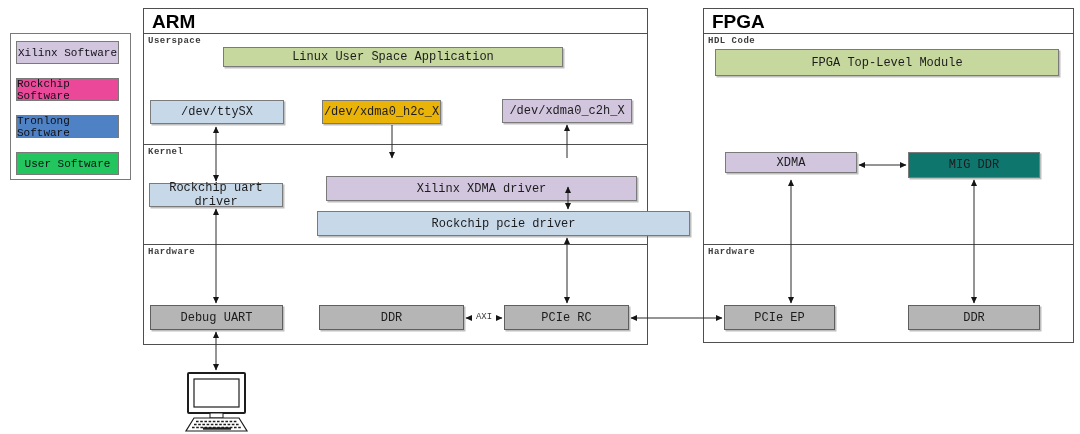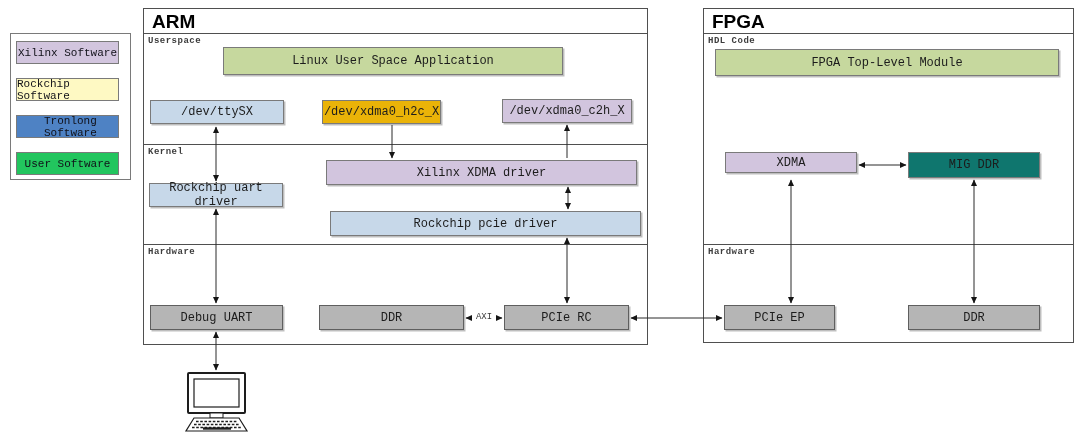--- a/index.html
+++ b/index.html
@@ -44,22 +44,22 @@
   }
   svg.overlay{position:absolute;left:0;top:0;z-index:4;pointer-events:none;}
 </style>
 </head>
 <body>
 
 <div class="stage">
 
   <div class="legend">
     <div class="legend-item" style="top: 7px; background: rgb(210, 197, 222);">Xilinx Software</div>
-    <div class="legend-item" style="top: 44px; background: #fef9c3;">Rockchip Software</div>
-    <div class="legend-item" style="top: 81px; background: rgb(78, 130, 196); padding-left: 27px;">Tronlong Software</div>
+    <div class="legend-item" style="top: 44px; background: #ec4899;">Rockchip Software</div>
+    <div class="legend-item" style="top: 81px; background: rgb(78, 130, 196);">Tronlong Software</div>
     <div class="legend-item" style="top: 118px; background: #22c55e;">User Software</div>
   </div>
 
   <div class="container" style="left:143px;top:8px;width:505px;height:337px;">
     <div class="container-title">ARM</div>
     <div class="hdr-divider" style="top:24px"></div>
     <div class="section-label" style="left:4px;top:27px">Userspace</div>
     <div class="hdr-divider" style="top:135px"></div>
     <div class="section-label" style="left:4px;top:138px">Kernel</div>
     <div class="hdr-divider" style="top:235px"></div>
@@ -67,27 +67,27 @@
   </div>
 
   <div class="container" style="left:703px;top:8px;width:371px;height:335px;">
     <div class="container-title">FPGA</div>
     <div class="hdr-divider" style="top:24px"></div>
     <div class="section-label" style="left:4px;top:27px">HDL Code</div>
     <div class="hdr-divider" style="top:235px"></div>
     <div class="section-label" style="left:4px;top:238px">Hardware</div>
   </div>
 
-  <div class="block" style="left: 223px; top: 47px; width: 340px; height: 28px; background: rgb(198, 216, 158);">Linux User Space Application</div>
+  <div class="block" style="left: 223px; top: 47px; width: 340px; height: 20px; background: rgb(198, 216, 158);">Linux User Space Application</div>
   <div class="block" style="left: 150px; top: 100px; width: 134px; height: 24px; background: rgb(199, 216, 233);">/dev/ttySX</div>
   <div class="block" style="left: 322px; top: 100px; width: 119px; height: 24px; background: #eab308;">/dev/xdma0_h2c_X</div>
   <div class="block" style="left: 502px; top: 99px; width: 130px; height: 24px; background: rgb(210, 197, 222);">/dev/xdma0_c2h_X</div>
-  <div class="block" style="left: 326px; top: 160px; width: 311px; height: 25px; background: rgb(210, 197, 222);">Xilinx XDMA driver</div>
+  <div class="block" style="left: 326px; top: 176px; width: 311px; height: 25px; background: rgb(210, 197, 222);">Xilinx XDMA driver</div>
   <div class="block" style="left: 149px; top: 183px; width: 134px; height: 24px; background: rgb(199, 216, 233); text-align: center;">Rockchip uart driver</div>
-  <div class="block" style="left: 330px; top: 211px; width: 311px; height: 25px; background: rgb(199, 216, 233);">Rockchip pcie driver</div>
+  <div class="block" style="left: 317px; top: 211px; width: 373px; height: 25px; background: rgb(199, 216, 233);">Rockchip pcie driver</div>
   <div class="block hw" style="left: 150px; top: 305px; width: 133px; height: 25px; background: rgb(181, 181, 181);">Debug UART</div>
   <div class="block hw" style="left: 319px; top: 305px; width: 145px; height: 25px; background: rgb(181, 181, 181);">DDR</div>
   <div class="block hw" style="left: 504px; top: 305px; width: 125px; height: 25px; background: rgb(181, 181, 181);">PCIe RC</div>
 
   <div class="block" style="left: 715px; top: 49px; width: 344px; height: 27px; background: rgb(198, 216, 158);">FPGA Top-Level Module</div>
   <div class="block" style="left: 725px; top: 152px; width: 132px; height: 21px; background: rgb(210, 197, 222);">XDMA</div>
   <div class="block" style="left: 908px; top: 152px; width: 132px; height: 26px; background: #0f766e;">MIG DDR</div>
   <div class="block hw" style="left: 724px; top: 305px; width: 111px; height: 25px; background: rgb(181, 181, 181);">PCIe EP</div>
   <div class="block hw" style="left: 908px; top: 305px; width: 132px; height: 25px; background: rgb(181, 181, 181);">DDR</div>
 

